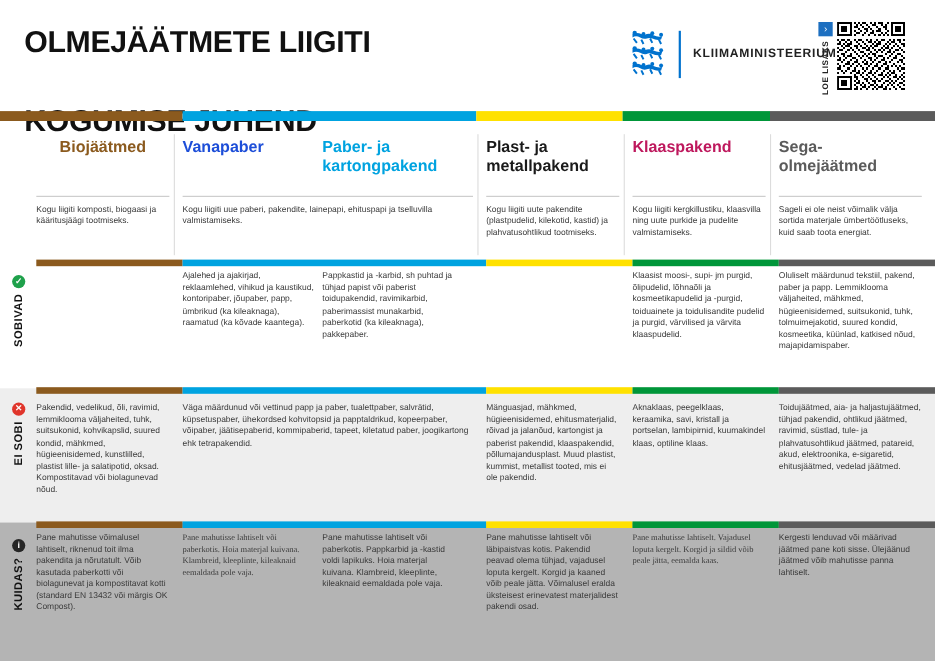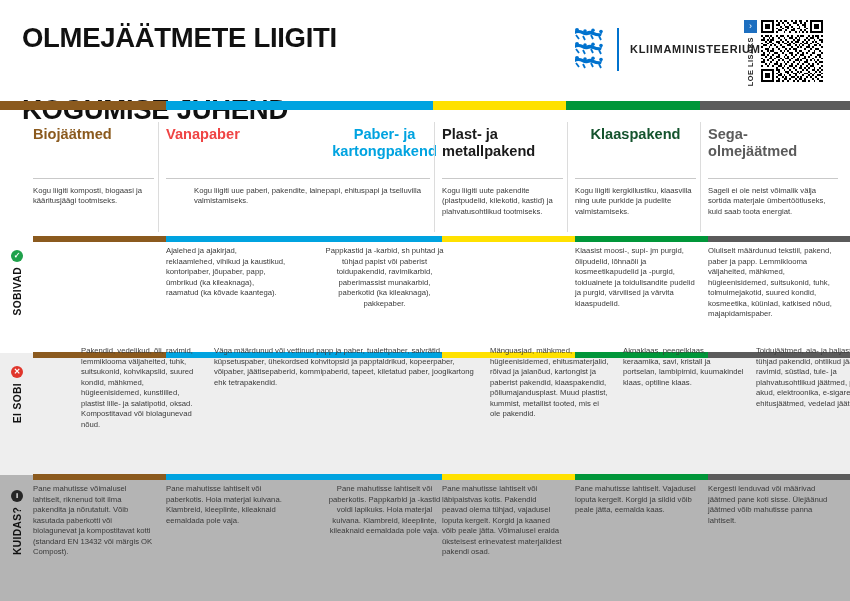--- a/index.html
+++ b/index.html
@@ -93,21 +93,21 @@
   .col-desc {
     position: absolute; top: 76px; left: 0;
     font-size: 7.7px; line-height: 1.36; color: #3a3a3a;
   }
 
   .cell {
     position: absolute; left: 0;
     font-size: 7.7px; line-height: 1.37; color: #3a3a3a;
   }
   .cell.c1 { top: 136px; }
-  .cell.c2 { top: 236px; margin-left: 48px; }
+  .cell.c2 { top: 256px; }
   .cell.c3 { top: 374px; }
 
   
   .vline { position: absolute; width: 1px; background: #dcdcdc; }
 
   
   .rowlabel {
     position: absolute; left: 3px; width: 28px;
     display: flex; flex-direction: column; align-items: center;
   }
@@ -272,67 +272,67 @@
       </div>
       <div class="rowlabel rl3">
         <div class="ico" id="ico-2" style="background: rgb(38, 38, 38);">i</div>
         <div class="txt">KUIDAS?</div>
       </div>
     </div>
 
     <div class="cols">
 
       <div class="col" id="col-0" style="left: 0px; width: 133px;">
-        <div class="col-head" style="width: 133px;">
+        <div class="col-head" style="width: 133px; text-align: center;">
           <div class="col-title" id="t-0" style="color: rgb(139, 90, 30);">Biojäätmed</div>
         </div>
         <div class="col-rule" style="width: 121px;"></div>
         <div class="col-desc" style="width: 121px;">Kogu liigiti komposti, biogaasi ja kääritusjäägi tootmiseks.</div>
         <div class="cell c2" style="width: 121px;">Pakendid, vedelikud, õli, ravimid, lemmiklooma väljaheited, tuhk, suitsukonid, kohvikapslid, suured kondid, mähkmed, hügieenisidemed, kunstlilled, plastist lille- ja salatipotid, oksad. Kompostitavad või biolagunevad nõud.</div>
         <div class="cell c3" style="width: 121px;">Pane mahutisse võimalusel lahtiselt, riknenud toit ilma pakendita ja nõrutatult. Võib kasutada paberkotti või biolagunevat ja kompostitavat kotti (standard EN 13432 või märgis OK Compost).</div>
       </div>
 
       <div class="col" id="col-1" style="left: 133px; width: 133px;">
         <div class="col-head" style="width: 133px;">
-          <div class="col-title" id="t-1" style="color: #ef4444;">Vanapaber</div>
+          <div class="col-title" id="t-1" style="color: #1d4ed8;">Vanapaber</div>
         </div>
         <div class="col-rule" id="rule-1" style="width: 264px;"></div>
-        <div class="col-desc" id="desc-1" style="width: 264px; margin-left: 28px;">Kogu liigiti uue paberi, pakendite, lainepapi, ehituspapi ja tselluvilla valmistamiseks.</div>
+        <div class="col-desc" id="desc-1" style="width: 264px;">Kogu liigiti uue paberi, pakendite, lainepapi, ehituspapi ja tselluvilla valmistamiseks.</div>
         <div class="cell c1" style="width: 121px;">Ajalehed ja ajakirjad, reklaamlehed, vihikud ja kaustikud, kontoripaber, jõupaber, papp, ümbrikud (ka kileaknaga), raamatud (ka kõvade kaantega).</div>
         <div class="cell c2" id="cell-1-2" style="width: 264px;">Väga määrdunud või vettinud papp ja paber, tualettpaber, salvrätid, küpsetuspaber, ühekordsed kohvitopsid ja papptaldrikud, kopeerpaber, võipaber, jäätisepaberid, kommipaberid, tapeet, kiletatud paber, joogikartong ehk tetrapakendid.</div>
-        <div class="cell c3" style="width: 121px;">Pane mahutisse lahtiselt või paberkotis. Hoia materjal kuivana. Klambreid, kleeplinte, kileaknaid eemaldada pole vaja.</div>
-      </div>
-
-      <div class="col" id="col-2" style="left: 291px; width: 133px; text-align: center;">
+        <div class="cell c3" style="width: 121px; font-family: Liberation Serif, serif;">Pane mahutisse lahtiselt või paberkotis. Hoia materjal kuivana. Klambreid, kleeplinte, kileaknaid eemaldada pole vaja.</div>
+      </div>
+
+      <div class="col" id="col-2" style="left: 260px; width: 133px;">
         <div class="col-head" style="width: 133px;">
           <div class="col-title" id="t-2" style="color: rgb(0, 163, 224);">Paber- ja kartongpakend</div>
         </div>
         <div class="cell c1" style="width: 121px;">Pappkastid ja -karbid, sh puhtad ja tühjad papist või paberist toidupakendid, ravimikarbid, paberimassist munakarbid, paberkotid (ka kileaknaga), pakkepaber.</div>
         <div class="cell c3" style="width: 121px;">Pane mahutisse lahtiselt või paberkotis. Pappkarbid ja -kastid voldi lapikuks. Hoia materjal kuivana. Klambreid, kleeplinte, kileaknaid eemaldada pole vaja.</div>
       </div>
 
       <div class="col" id="col-3" style="left: 409px; width: 133px;">
         <div class="col-head" style="width: 133px;">
           <div class="col-title" id="t-3" style="color: rgb(26, 26, 26);">Plast- ja metallpakend</div>
         </div>
         <div class="col-rule" style="width: 121px;"></div>
         <div class="col-desc" style="width: 121px;">Kogu liigiti uute pakendite (plastpudelid, kilekotid, kastid) ja plahvatusohtlikud tootmiseks.</div>
         <div class="cell c2" style="width: 121px;">Mänguasjad, mähkmed, hügieenisidemed, ehitusmaterjalid, rõivad ja jalanõud, kartongist ja paberist pakendid, klaaspakendid, põllumajandusplast. Muud plastist, kummist, metallist tooted, mis ei ole pakendid.</div>
         <div class="cell c3" style="width: 121px;">Pane mahutisse lahtiselt või läbipaistvas kotis. Pakendid peavad olema tühjad, vajadusel loputa kergelt. Korgid ja kaaned võib peale jätta. Võimalusel eralda üksteisest erinevatest materjalidest pakendi osad.</div>
       </div>
 
       <div class="col" id="col-4" style="left: 542px; width: 133px;">
         <div class="col-head" style="width: 133px;">
-          <div class="col-title" id="t-4" style="color: #14532d; text-align: center;">Klaaspakend</div>
+          <div class="col-title" id="t-4" style="color: #be185d;">Klaaspakend</div>
         </div>
         <div class="col-rule" style="width: 121px;"></div>
         <div class="col-desc" style="width: 121px;">Kogu liigiti kergkillustiku, klaasvilla ning uute purkide ja pudelite valmistamiseks.</div>
         <div class="cell c1" style="width: 121px;">Klaasist moosi-, supi- jm purgid, õlipudelid, lõhnaõli ja kosmeetikapudelid ja -purgid, toiduainete ja toidulisandite pudelid ja purgid, värvilised ja värvita klaaspudelid.</div>
         <div class="cell c2" style="width: 121px;">Aknaklaas, peegelklaas, keraamika, savi, kristall ja portselan, lambipirnid, kuumakindel klaas, optiline klaas.</div>
-        <div class="cell c3" style="width: 121px;">Pane mahutisse lahtiselt. Vajadusel loputa kergelt. Korgid ja sildid võib peale jätta, eemalda kaas.</div>
+        <div class="cell c3" style="width: 121px; font-family: Liberation Serif, serif;">Pane mahutisse lahtiselt. Vajadusel loputa kergelt. Korgid ja sildid võib peale jätta, eemalda kaas.</div>
       </div>
 
       <div class="col" id="col-5" style="left: 675px; width: 142px;">
         <div class="col-head" style="width: 142px;">
           <div class="col-title" id="t-5" style="color: rgb(91, 91, 91);">Sega- olmejäätmed</div>
         </div>
         <div class="col-rule" style="width: 130px;"></div>
         <div class="col-desc" style="width: 130px;">Sageli ei ole neist võimalik välja sortida materjale ümbertöötluseks, kuid saab toota energiat.</div>
         <div class="cell c2" style="width: 130px;">Toidujäätmed, aia- ja haljastujäätmed, tühjad pakendid, ohtlikud jäätmed, ravimid, süstlad, tule- ja plahvatusohtlikud jäätmed, patareid, akud, elektroonika, e-sigaretid, ehitusjäätmed, vedelad jäätmed.</div>
         <div class="cell c1" style="width: 130px;">Oluliselt määrdunud tekstiil, pakend, paber ja papp. Lemmiklooma väljaheited, mähkmed, hügieenisidemed, suitsukonid, tuhk, tolmuimejakotid, suured kondid, kosmeetika, küünlad, katkised nõud, majapidamispaber.</div>

